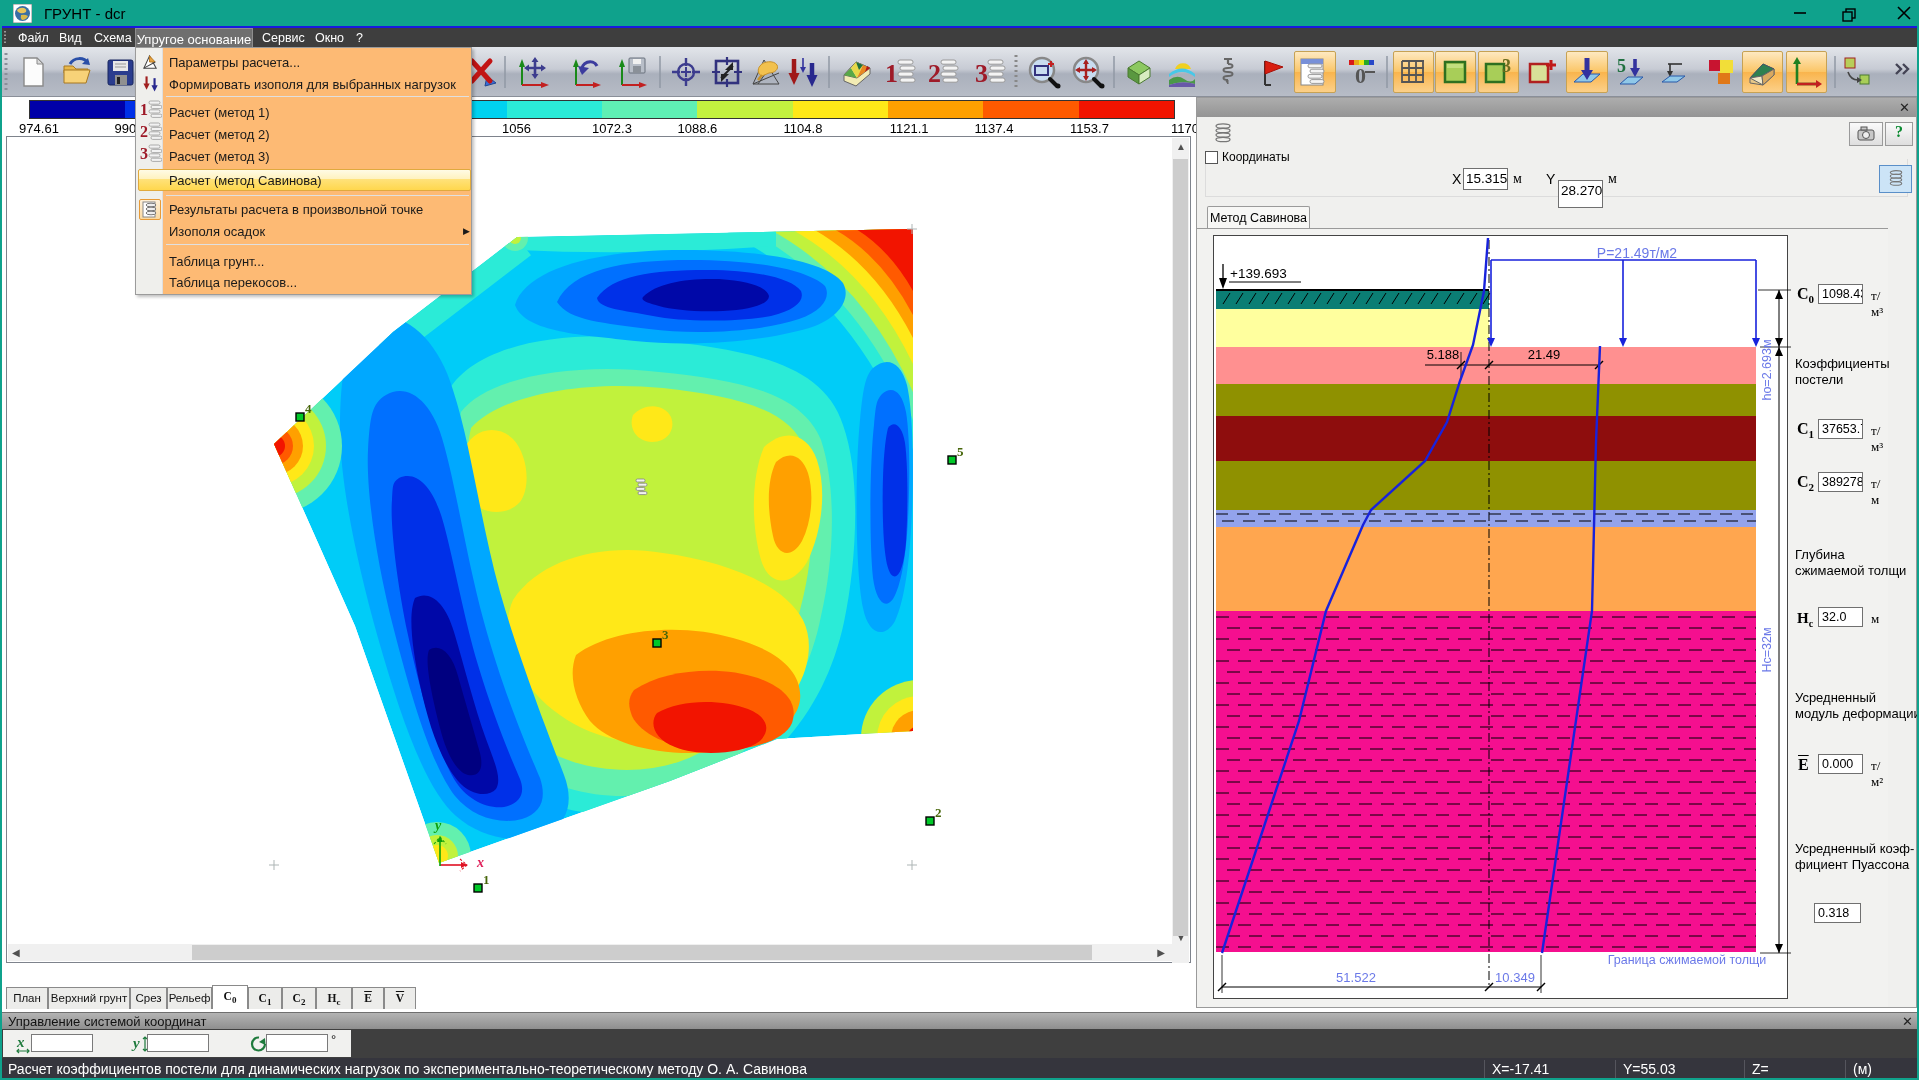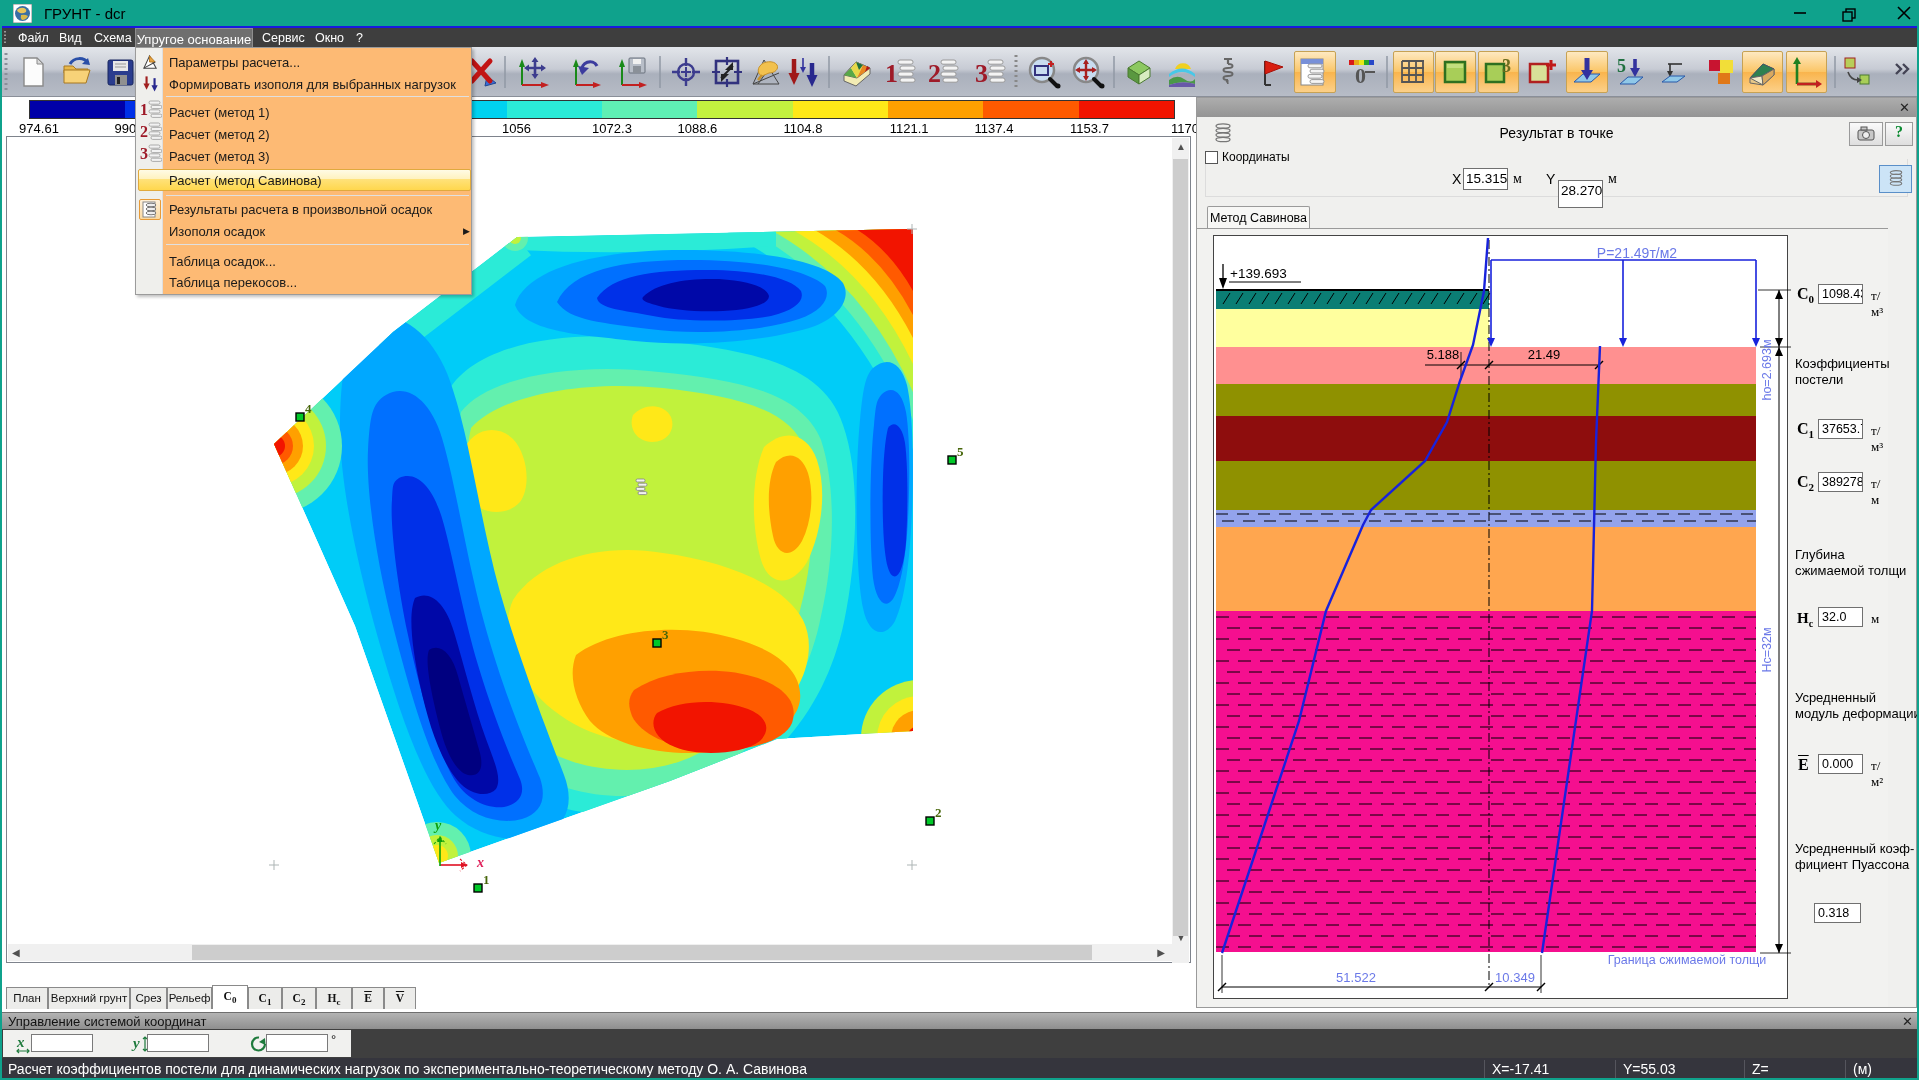--- a/index.html
+++ b/index.html
@@ -519,21 +519,20 @@
   <div id="rpanel-cap">
       <span style="position:absolute;right:6px;top:2px;color:#222;font-size:13px">✕</span>
     </div>
   <div id="rheader">
     <svg class="abs" style="left:15px;top:6px" width="22" height="22" viewBox="0 0 22 22" id="springicon1">
         <ellipse cx="11" cy="3" rx="7" ry="2.2" fill="none" stroke="#777" stroke-width="1.3"></ellipse>
         <ellipse cx="11" cy="7.5" rx="7" ry="2.2" fill="none" stroke="#777" stroke-width="1.3"></ellipse>
         <ellipse cx="11" cy="12" rx="7" ry="2.2" fill="none" stroke="#777" stroke-width="1.3"></ellipse>
         <ellipse cx="11" cy="16.5" rx="7" ry="2.2" fill="none" stroke="#777" stroke-width="1.3"></ellipse>
       </svg>
-    <div style="position:absolute;left:0;width:719px;top:8px;text-align:center;font-size:14px">Результат в точке</div>
     <div class="rbtn" style="left:652px;top:5px;width:34px;height:24px">
       <svg width="32" height="22" viewBox="0 0 32 22">
           <rect x="8" y="7" width="16" height="10" rx="2" fill="#C8C8C8" stroke="#555"></rect>
           <circle cx="16" cy="12" r="3.5" fill="#eee" stroke="#555"></circle>
           <rect x="11" y="4" width="6" height="3" fill="#C8C8C8" stroke="#555"></rect>
         </svg>
     </div>
     <div class="rbtn" style="left:688px;top:5px;width:28px;height:24px;text-align:center;color:#0A8A30;font-weight:bold;font-size:16px;font-family:'Liberation Serif',serif">?</div>
   </div>
   <div id="coordgrp"></div>
@@ -727,19 +726,19 @@
   <div class="ditem" style="top:125px;z-index:5">Расчет (метод Савинова)</div>
   <div class="dsep" style="top:147px"></div>
   <div class="abs" style="left:3px;top:151px;width:22px;height:21px;border:1px solid #E79A37;border-radius:2px;background:linear-gradient(#FEF0D8,#FBD9A0)">
     <svg width="20" height="19" viewBox="0 0 20 19">
         <rect x="3" y="2" width="12" height="15" fill="#fff" stroke="#888"></rect>
         <ellipse cx="11" cy="5" rx="5" ry="1.8" fill="#eee" stroke="#777"></ellipse>
         <ellipse cx="11" cy="9" rx="5" ry="1.8" fill="#eee" stroke="#777"></ellipse>
         <ellipse cx="11" cy="13" rx="5" ry="1.8" fill="#eee" stroke="#777"></ellipse>
       </svg>
   </div>
-  <div class="ditem" style="top:154px">Результаты расчета в произвольной осадок</div>
+  <div class="ditem" style="top:154px">Результаты расчета в произвольной точке</div>
   <div class="ditem" style="top:176px">Изополя осадок</div>
   <div class="ditem" style="left:327px;top:178px;font-size:9px">▶</div>
   <div class="dsep" style="top:196px"></div>
-  <div class="ditem" style="top:206px">Таблица осадок...</div>
+  <div class="ditem" style="top:206px">Таблица грунт...</div>
   <div class="ditem" style="top:227px">Таблица перекосов...</div>
 </div>
 
 </body></html>

